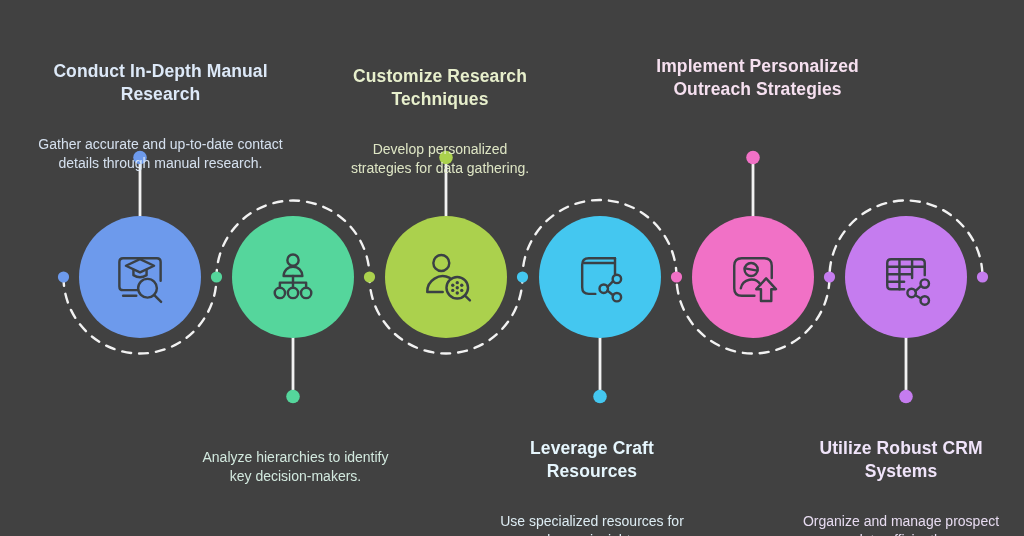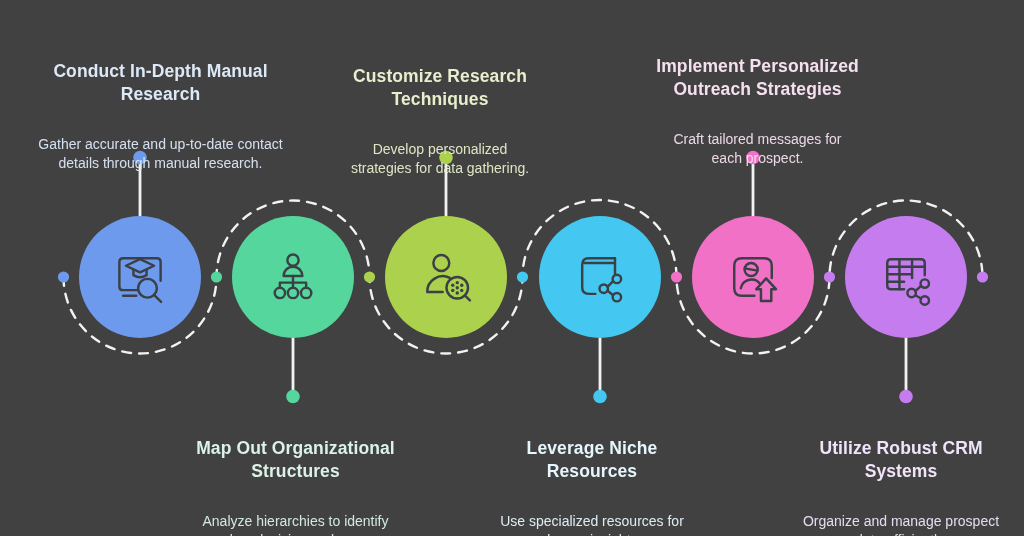--- a/index.html
+++ b/index.html
@@ -137,32 +137,28 @@
   </div>
   <div class="text-block" style="left: 320px; top: 47px; width: 240px; color: rgb(231, 239, 204);">
     <h2>Customize Research
 Techniques</h2>
     <p>Develop personalized
 strategies for data gathering.</p>
   </div>
   <div class="text-block" style="left: 625px; top: 37px; width: 265px; color: rgb(246, 224, 240);">
     <h2>Implement Personalized
 Outreach Strategies</h2>
-    <p>Craft tailored messages for
-each prospect.</p>
   </div>
 
   <div class="text-block" style="left: 163px; top: 419px; width: 265px; color: rgb(218, 242, 231);">
-    <h2>Map Out Organizational
-Structures</h2>
     <p>Analyze hierarchies to identify
 key decision-makers.</p>
   </div>
   <div class="text-block" style="left: 472px; top: 419px; width: 240px; color: rgb(230, 246, 253);">
-    <h2>Leverage Niche
+    <h2>Leverage Craft
 Resources</h2>
     <p>Use specialized resources for
 deeper insights.</p>
   </div>
   <div class="text-block" style="left: 770px; top: 419px; width: 262px; color: rgb(240, 228, 250);">
     <h2>Utilize Robust CRM
 Systems</h2>
     <p>Organize and manage prospect
 data efficiently.</p>
   </div>

